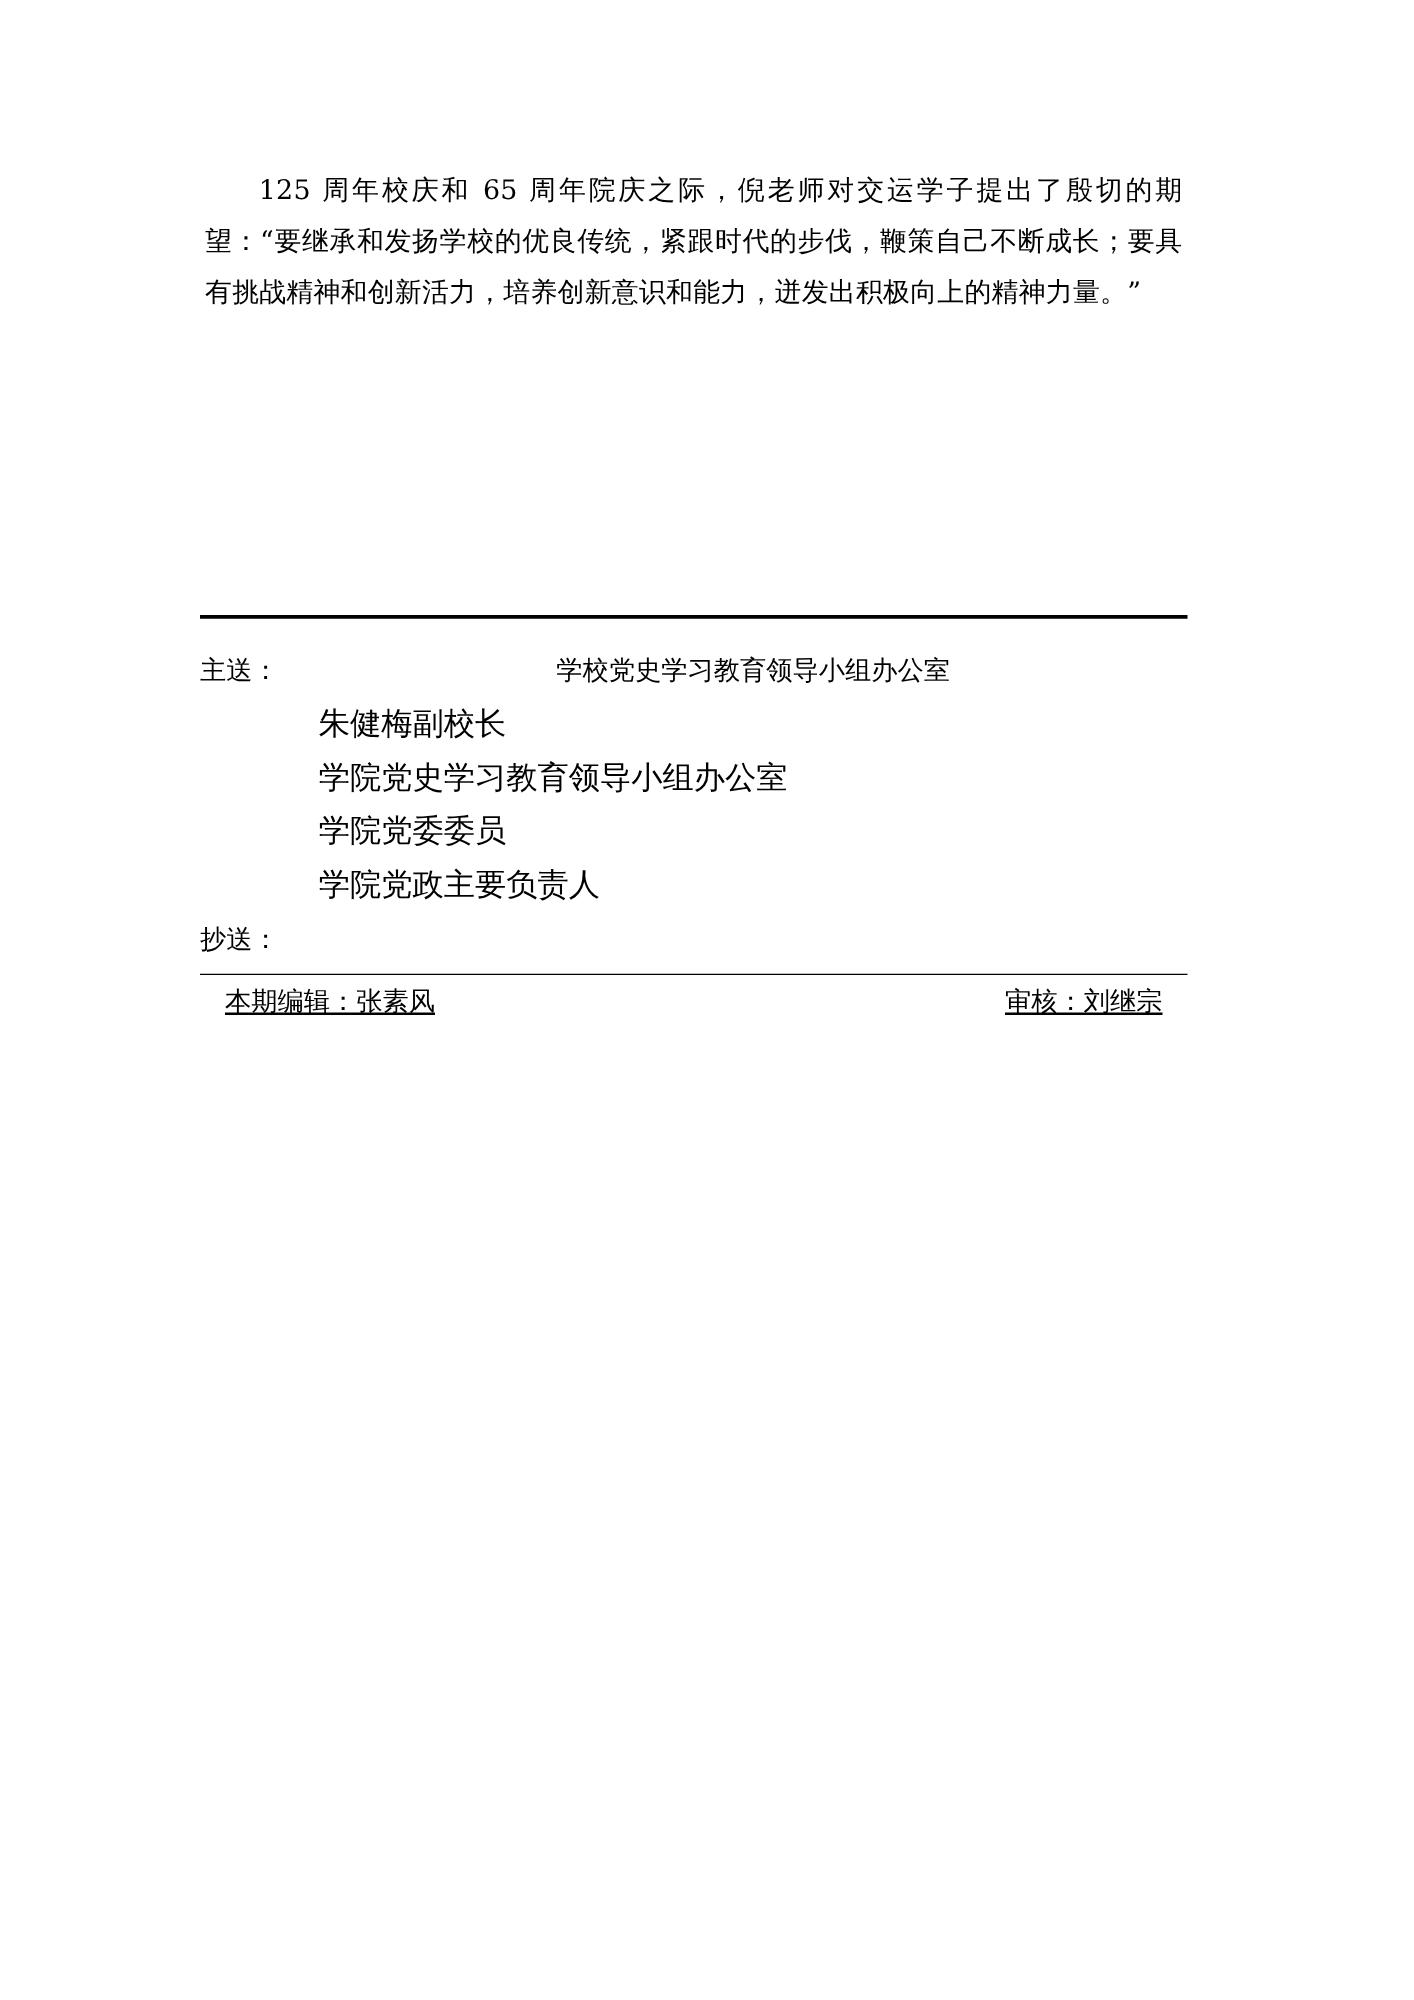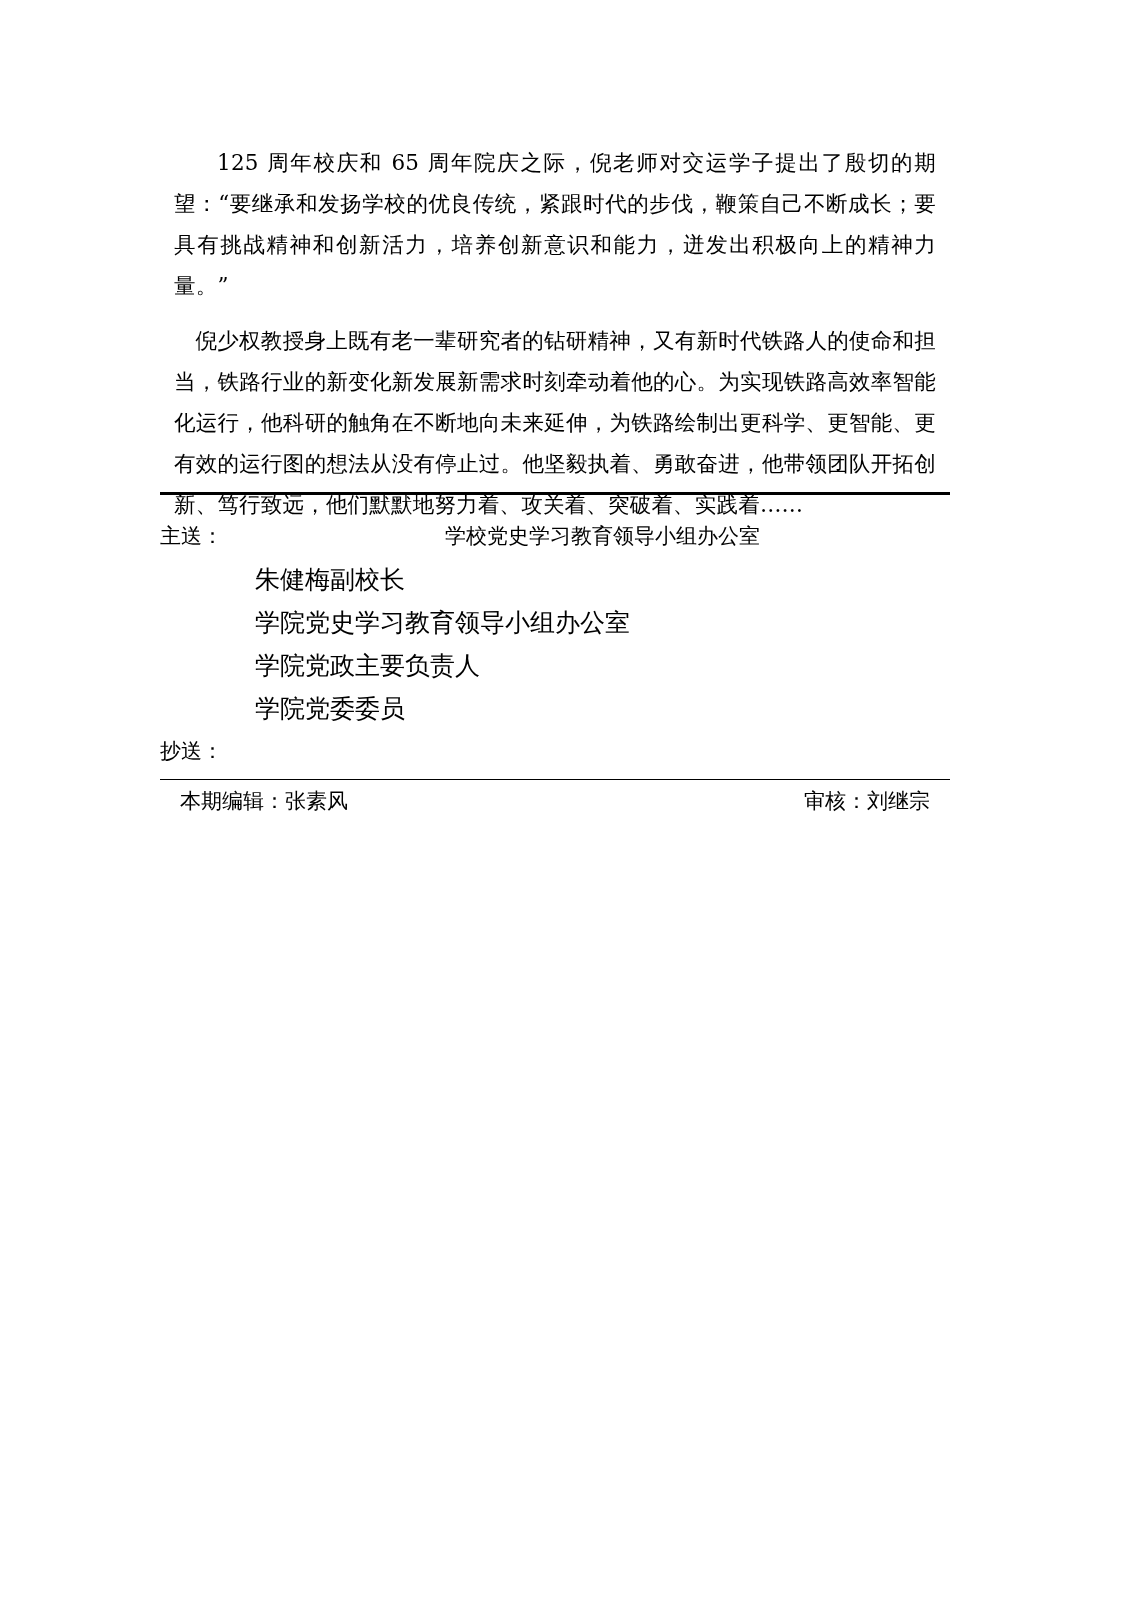--- a/index.html
+++ b/index.html
@@ -26,21 +26,21 @@
     position: absolute;
     left: 160px;
     top: 128px;
     width: 790px;
   }
   .body-para {
     font-size: 21.5px;
     line-height: 41px;
     text-align: justify;
     text-justify: inter-ideograph;
-    margin: 14px;
+    margin: 4px;
     letter-spacing: 0.2px;
   }
   .para-indent {
     text-indent: 2em;
   }
   .para-second {
     text-indent: 1em;
   }
   .rule-thick {
     position: absolute;
@@ -86,46 +86,46 @@
     white-space: nowrap;
   }
   .footer-row {
     position: absolute;
     left: 180px;
     width: 750px;
     display: flex;
     justify-content: space-between;
     font-size: 21px;
     line-height: 30px;
+    text-decoration: underline;
   }
   .footer-left, .footer-right {
     white-space: nowrap;
   }
 </style>
 </head>
 <body>
 
 <div class="page">
 
   <div class="content">
     <p class="body-para para-indent">125 周年校庆和 65 周年院庆之际，倪老师对交运学子提出了殷切的期望：“要继承和发扬学校的优良传统，紧跟时代的步伐，鞭策自己不断成长；要具有挑战精神和创新活力，培养创新意识和能力，迸发出积极向上的精神力量。”</p>
-    <p class="body-para para-second">倪少权教授身上既有老一辈研究者的钻研精神，又有新时代铁路人的使命和担当，铁路行业的新变化新发展新需求时刻牵动着他的心。为实现铁路高效率智能化运行，他科研的触角在不断地向未来延伸，为铁路绘制出更科学、更智能、更有效的运行图的想法从没有停止过。他坚毅执着、勇敢奋进，他带领团队开拓创新、笃行致远，他们默默地努力着、攻关着、突破着、实践着……</p>
   </div>
 
   <div class="rule-thick" style="top: 492px;"></div>
 
   <div class="dist-block" style="top: 515px; font-family: Liberation Serif, serif;">
     <div class="dist-row">
       <div class="dist-label">主送：</div>
       <div class="dist-value">学校党史学习教育领导小组办公室</div>
     </div>
     <div class="dist-sub">朱健梅副校长</div>
     <div class="dist-sub">学院党史学习教育领导小组办公室</div>
+    <div class="dist-sub">学院党委委员</div>
     <div class="dist-sub">学院党政主要负责人</div>
-    <div class="dist-sub">学院党委委员</div>
     <div class="dist-row">
       <div class="dist-label">抄送：</div>
     </div>
   </div>
 
   <div class="rule-thin" style="top: 779px;"></div>
 
   <div class="footer-row" style="top: 786px;">
     <div class="footer-left">本期编辑：张素风</div>
     <div class="footer-right">审核：刘继宗</div>

